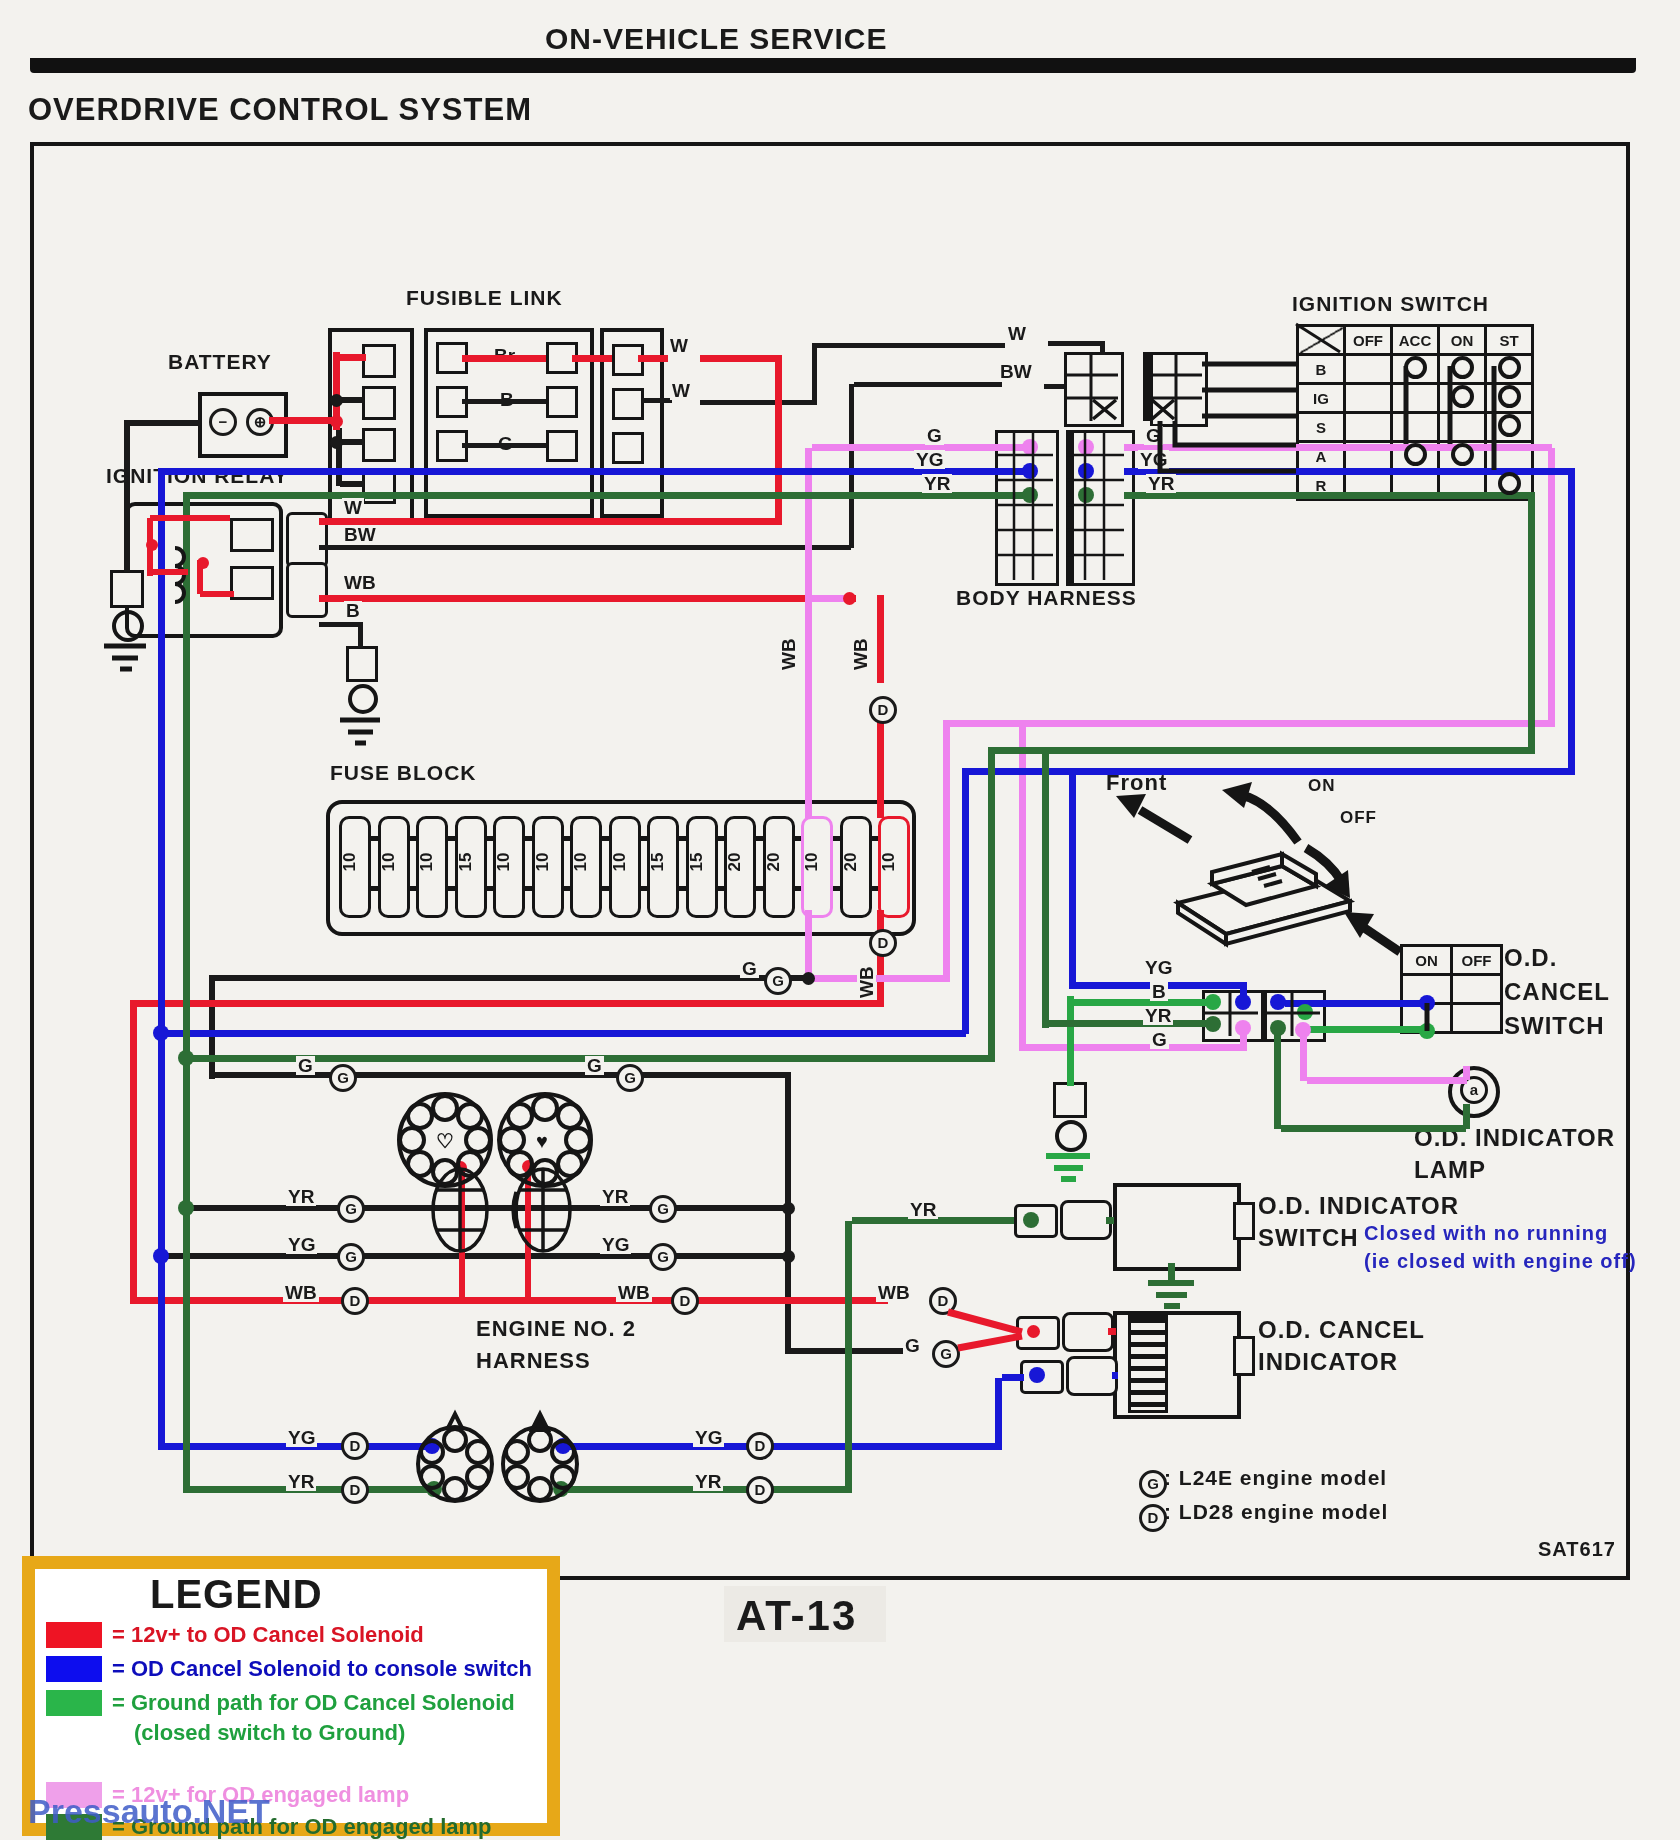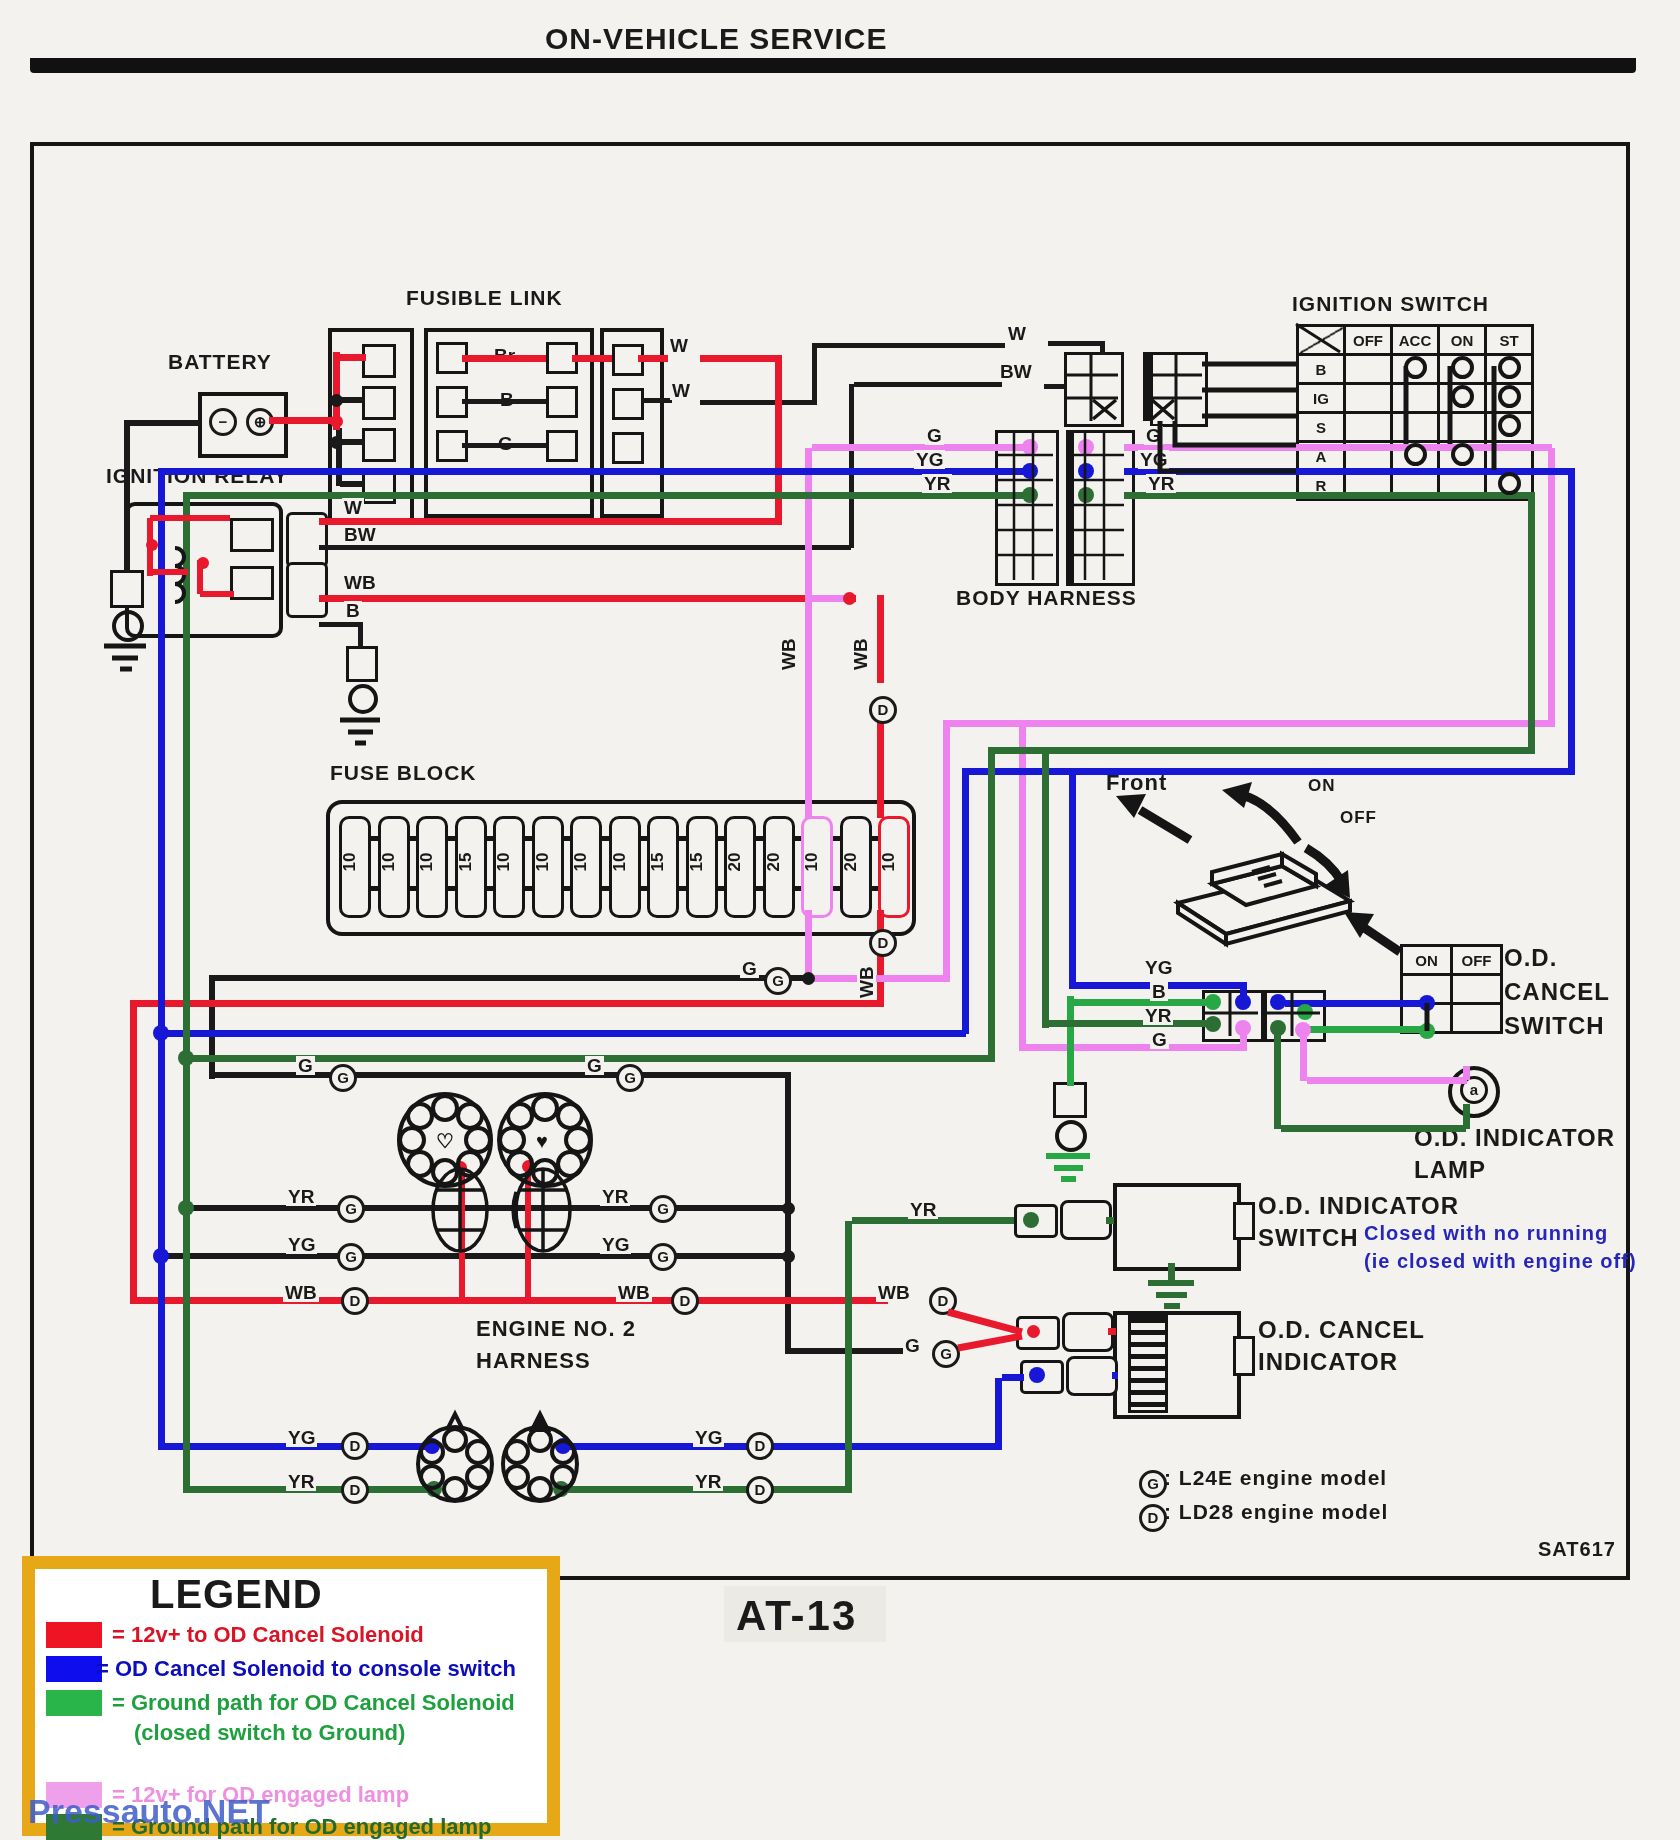--- a/index.html
+++ b/index.html
@@ -37,20 +37,21 @@
  tr[data-name="ignition-row-S"] td:nth-child(5)::before,
  tr[data-name="ignition-row-IG"] td:nth-child(5)::before,
  tr[data-name="ignition-row-A"] td:nth-child(5)::before{content:"";}
  table.igsw tr td:nth-child(3) .igc::after,table.igsw tr td:nth-child(4) .igc::after,table.igsw tr td:nth-child(5) .igc::after{content:"";}</style></head>
 <body>
 
 <div id="stage" data-name="wiring-diagram-page">
 
   <div class="title" style="left:545px;top:22px;font-size:30px;" data-name="page-title">ON-VEHICLE SERVICE</div>
   <div class="abs" style="left:30px;top:58px;width:1606px;height:15px;background:#111;border-radius:0 0 4px 4px;" data-name="header-rule"></div>
+  <div class="title" style="left:28px;top:92px;font-size:31px;" data-name="section-title">OVERDRIVE CONTROL SYSTEM</div>
 
   <div class="box" style="left:30px;top:142px;width:1592px;height:1430px;" data-name="diagram-border"></div>
 
 
   <div class="title" style="left:406px;top:286px;font-size:21px;" data-name="fusible-link-label">FUSIBLE LINK</div>
   <div class="title" style="left:168px;top:350px;font-size:21px;" data-name="battery-label">BATTERY</div>
   <div class="title" style="left:1292px;top:292px;font-size:21px;" data-name="ignition-switch-label">IGNITION SWITCH</div>
   <div class="title" style="left:106px;top:464px;font-size:21px;" data-name="ignition-relay-label">IGNITION RELAY</div>
   <div class="title" style="left:330px;top:761px;font-size:21px;" data-name="fuse-block-label">FUSE BLOCK</div>
   <div class="title" style="left:956px;top:586px;font-size:21px;" data-name="body-harness-label">BODY HARNESS</div>
@@ -249,21 +250,21 @@
 
   <div class="title" style="left:1164px;top:1466px;font-size:21px;" data-name="engine-model-g">:  L24E engine model</div>
   <div class="title" style="left:1164px;top:1500px;font-size:21px;" data-name="engine-model-d">:  LD28 engine model</div>
 
   <div class="legendbox" style="left:22px;top:1556px;width:512px;height:254px;" data-name="legend-box"></div>
   <div class="title" style="left:150px;top:1572px;font-size:40px;" data-name="legend-title">LEGEND</div>
   <div id="legend-rows" class="abs" data-name="legend-rows">
       <div class="swatch" data-name="legend-swatch" style="left: 46px; top: 1622px; background: rgb(238, 20, 36);"></div>
       <div class="legrow" data-name="legend-text" style="left: 112px; top: 1622px; color: rgb(217, 20, 36);">= 12v+ to OD Cancel Solenoid</div>
       <div class="swatch" data-name="legend-swatch" style="left: 46px; top: 1656px; background: rgb(13, 13, 238);"></div>
-      <div class="legrow" data-name="legend-text" style="left: 96px; top: 1656px; color: rgb(13, 13, 187);">= OD Cancel Solenoid to console switch</div>
+      <div class="legrow" data-name="legend-text" style="left: 112px; top: 1656px; color: rgb(13, 13, 187);">= OD Cancel Solenoid to console switch</div>
       <div class="swatch" data-name="legend-swatch" style="left: 46px; top: 1690px; background: rgb(42, 181, 74);"></div>
       <div class="legrow" data-name="legend-text" style="left: 112px; top: 1690px; color: rgb(31, 160, 62);">= Ground path for OD Cancel Solenoid</div>
       <div class="legrow" data-name="legend-text-2" style="left: 134px; top: 1720px; color: rgb(31, 160, 62);">(closed switch to Ground)</div>
       <div class="swatch" data-name="legend-swatch" style="left: 46px; top: 1782px; background: rgb(239, 160, 234);"></div>
       <div class="legrow" data-name="legend-text" style="left: 112px; top: 1782px; color: rgb(239, 143, 224);">= 12v+ for OD engaged lamp</div>
       <div class="swatch" data-name="legend-swatch" style="left: 46px; top: 1814px; background: rgb(46, 122, 53);"></div>
       <div class="legrow" data-name="legend-text" style="left: 112px; top: 1814px; color: rgb(35, 107, 45);">= Ground path for OD engaged lamp</div>
     </div>
   <div class="watermark" style="left:28px;top:1792px;" data-name="watermark">Pressauto.NET</div>
 

